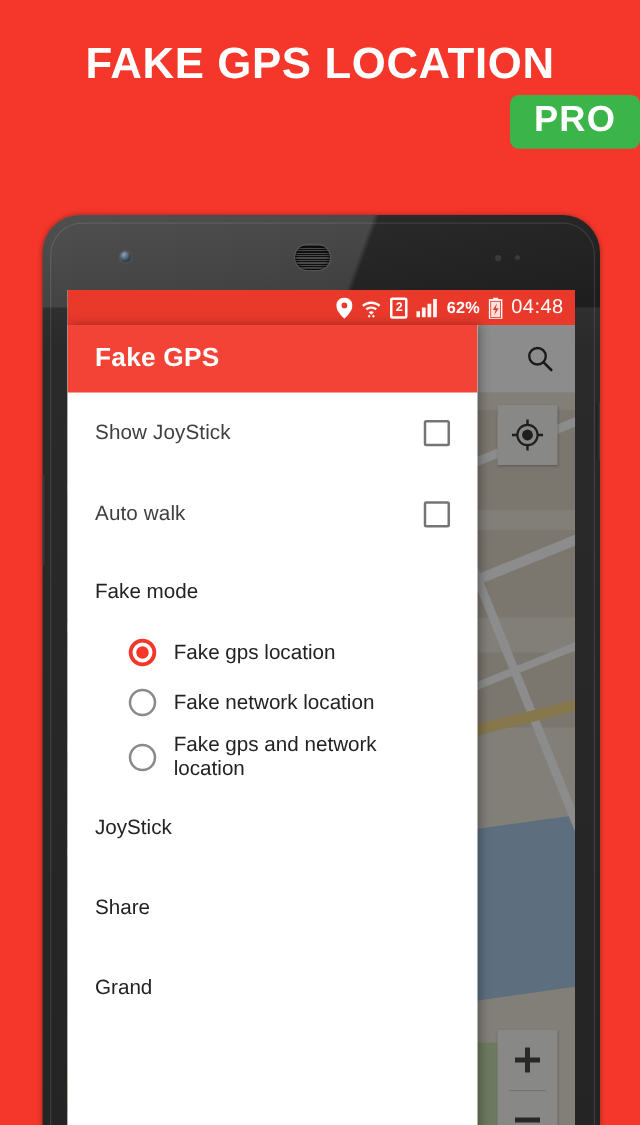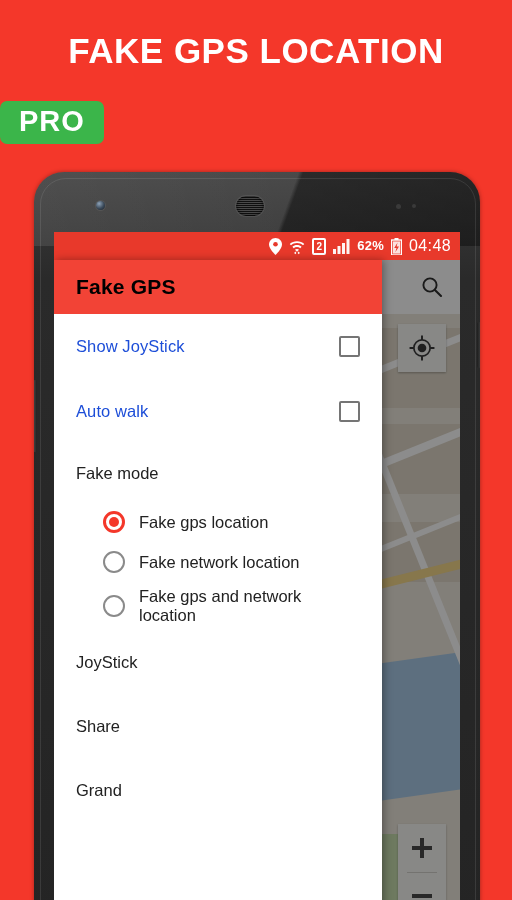--- a/index.html
+++ b/index.html
@@ -10,21 +10,21 @@
     -webkit-font-smoothing:antialiased;
   }
 
   
   .promo{position:absolute;left:0;top:0;width:512px;height:170px;}
   .promo-title{
     position:absolute;left:0;top:28px;width:512px;text-align:center;
     color:#ffffff;font-size:35px;font-weight:bold;letter-spacing:0.5px;
     line-height:45px;white-space:nowrap;
   }
-  .promo-badge-wrap{position:absolute;left:0;top:76px;width:512px;text-align:left;margin-top:25px;}
+  .promo-badge-wrap{position:absolute;left:0;top:76px;width:512px;text-align:right;}
   .promo-badge{
     display:inline-block;background:#3BB54A;color:#ffffff;
     font-size:29px;font-weight:bold;letter-spacing:1px;
     padding:3px 19px 6px 19px;border-radius:7px;line-height:34px;
   }
 
   
   .phone{
     position:absolute;left:34px;top:172px;width:446px;height:760px;
     border-radius:30px 30px 8px 8px;
@@ -150,29 +150,29 @@
   .drawer{
     position:absolute;left:0;top:28px;width:328px;height:672px;
     background:#ffffff;box-shadow:2px 0 8px rgba(0,0,0,0.35);
     overflow:hidden;
   }
   .drawer-head{
     position:absolute;left:0;top:0;width:328px;height:54px;background:#F24336;
   }
   .drawer-head .dh-title{
     position:absolute;left:22px;top:0;height:54px;line-height:54px;
-    color:#000000;font-size:21px;font-weight:bold;letter-spacing:0.2px;
+    color:#ffffff;font-size:21px;font-weight:bold;letter-spacing:0.2px;
   }
   .drawer-body{position:absolute;left:0;top:54px;width:328px;height:618px;}
 
   .row{
     position:relative;display:flex;align-items:center;
     padding:0 22px 0 22px;box-sizing:border-box;width:328px;height:65px;
   }
-  .row-label{font-size:16.5px;color:#1d4ed8;flex:1;letter-spacing:0.1px;}
+  .row-label{font-size:16.5px;color:#404040;flex:1;letter-spacing:0.1px;}
   .checkbox{
     width:21px;height:21px;border:2px solid #757575;border-radius:2px;
     box-sizing:border-box;background:#ffffff;flex:0 0 auto;
   }
   .section-head{
     width:328px;height:58px;display:flex;align-items:center;
     padding:0 22px;box-sizing:border-box;
   }
   .section-head .sh-label{font-size:16.5px;color:#222222;}
   .radio-row{

